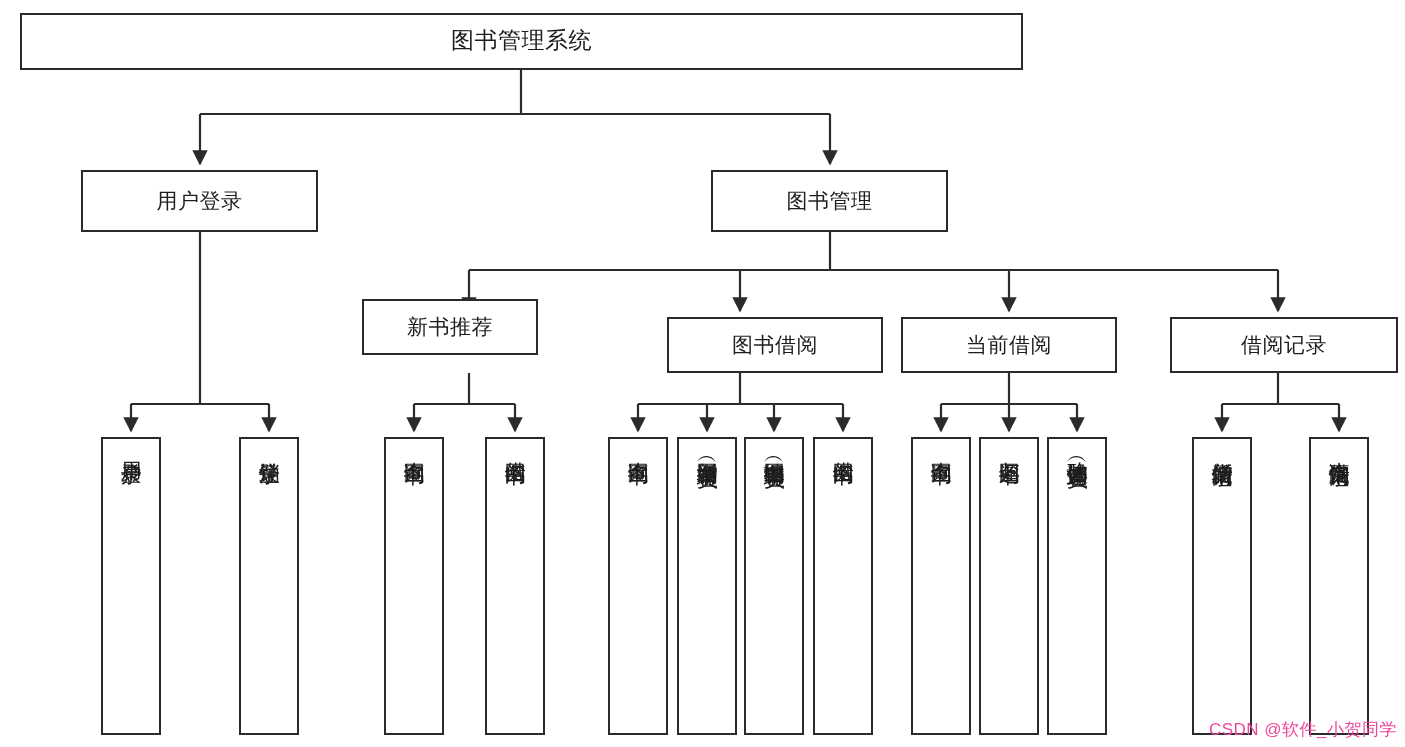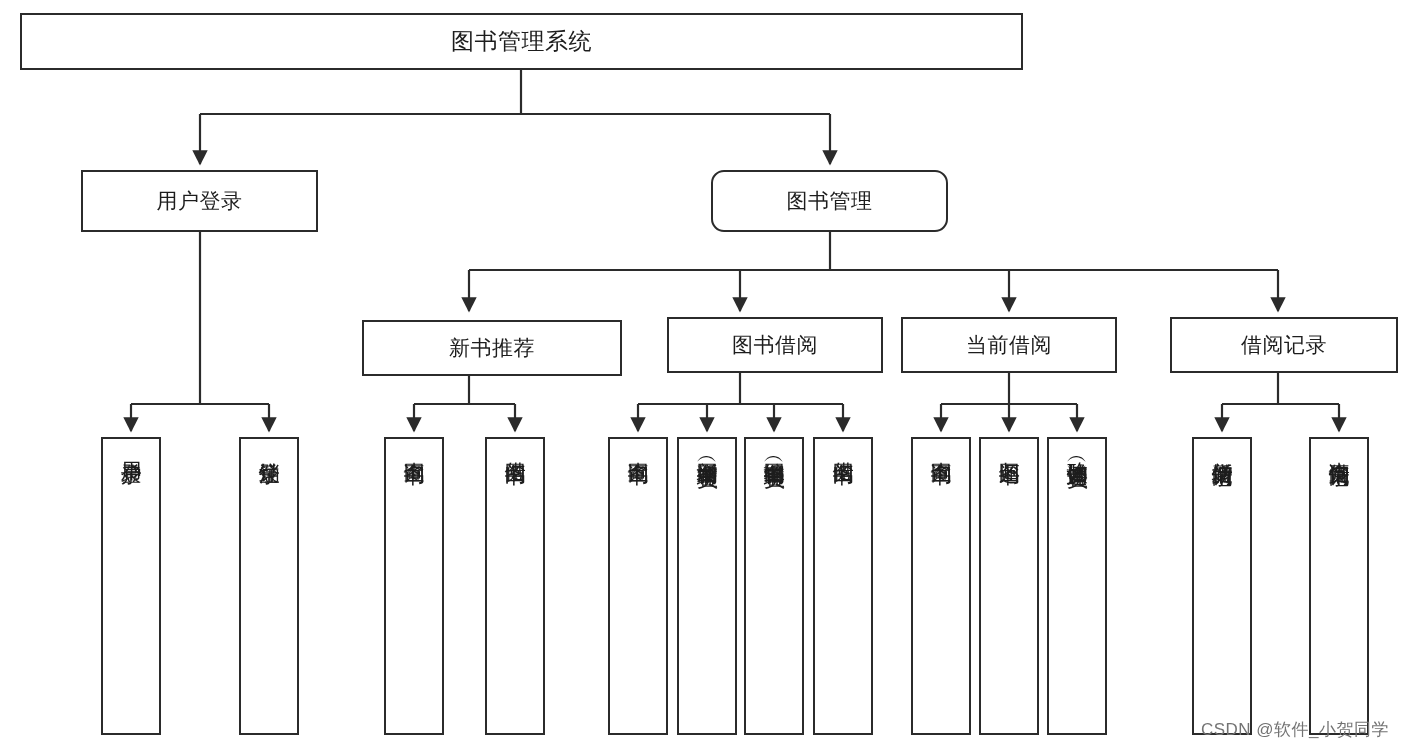--- a/index.html
+++ b/index.html
@@ -52,24 +52,24 @@
   .node.leaf .label {
     writing-mode: vertical-rl;
     text-orientation: upright;
     font-size: 21px;
     line-height: 1.45;
     letter-spacing: 1px;
     white-space: nowrap;
   }
   .watermark {
     position: absolute;
-    right: 16px;
+    right: 8px;
     bottom: 6px;
     font-size: 17px;
-    color: #737373;
+    color: #ec4899;
     letter-spacing: 0.5px;
     white-space: nowrap;
   }
 </style>
 </head>
 <body>
 
 <div id="canvas">
 
   <svg class="connectors" viewBox="0 0 1405 747" xmlns="http://www.w3.org/2000/svg">
@@ -115,32 +115,32 @@
       <path d="M 1009 404 L 1009 431" marker-end="url(#arrow)"></path>
       <path d="M 1077 404 L 1077 431" marker-end="url(#arrow)"></path>
 
       <path d="M 1278 373 L 1278 404"></path>
       <path d="M 1222 404 L 1339 404"></path>
       <path d="M 1222 404 L 1222 431" marker-end="url(#arrow)"></path>
       <path d="M 1339 404 L 1339 431" marker-end="url(#arrow)"></path>
     </g>
   </svg>
 
-  <div class="node root" style="left:20px; top:13px; width:1003px; height:57px;">
+  <div class="node root" style="left:20px; top:13px; width:1003px; height:57px;font-family:Liberation Serif, serif;">
     <span class="label">图书管理系统</span>
   </div>
 
   <div class="node lvl2" style="left:81px; top:170px; width:237px; height:62px;">
     <span class="label">用户登录</span>
   </div>
-  <div class="node lvl2" style="left:711px; top:170px; width:237px; height:62px;border-radius:13px;">
+  <div class="node lvl2" style="left:711px; top:170px; width:237px; height:62px;">
     <span class="label">图书管理</span>
   </div>
 
-  <div class="node lvl3" style="left:362px; top:320px; width:260px; height:56px;">
+  <div class="node lvl3" style="left:362px; top:299px; width:176px; height:56px;">
     <span class="label">新书推荐</span>
   </div>
   <div class="node lvl3" style="left:667px; top:317px; width:216px; height:56px;">
     <span class="label">图书借阅</span>
   </div>
   <div class="node lvl3" style="left:901px; top:317px; width:216px; height:56px;">
     <span class="label">当前借阅</span>
   </div>
   <div class="node lvl3" style="left:1170px; top:317px; width:228px; height:56px;">
     <span class="label">借阅记录</span>

